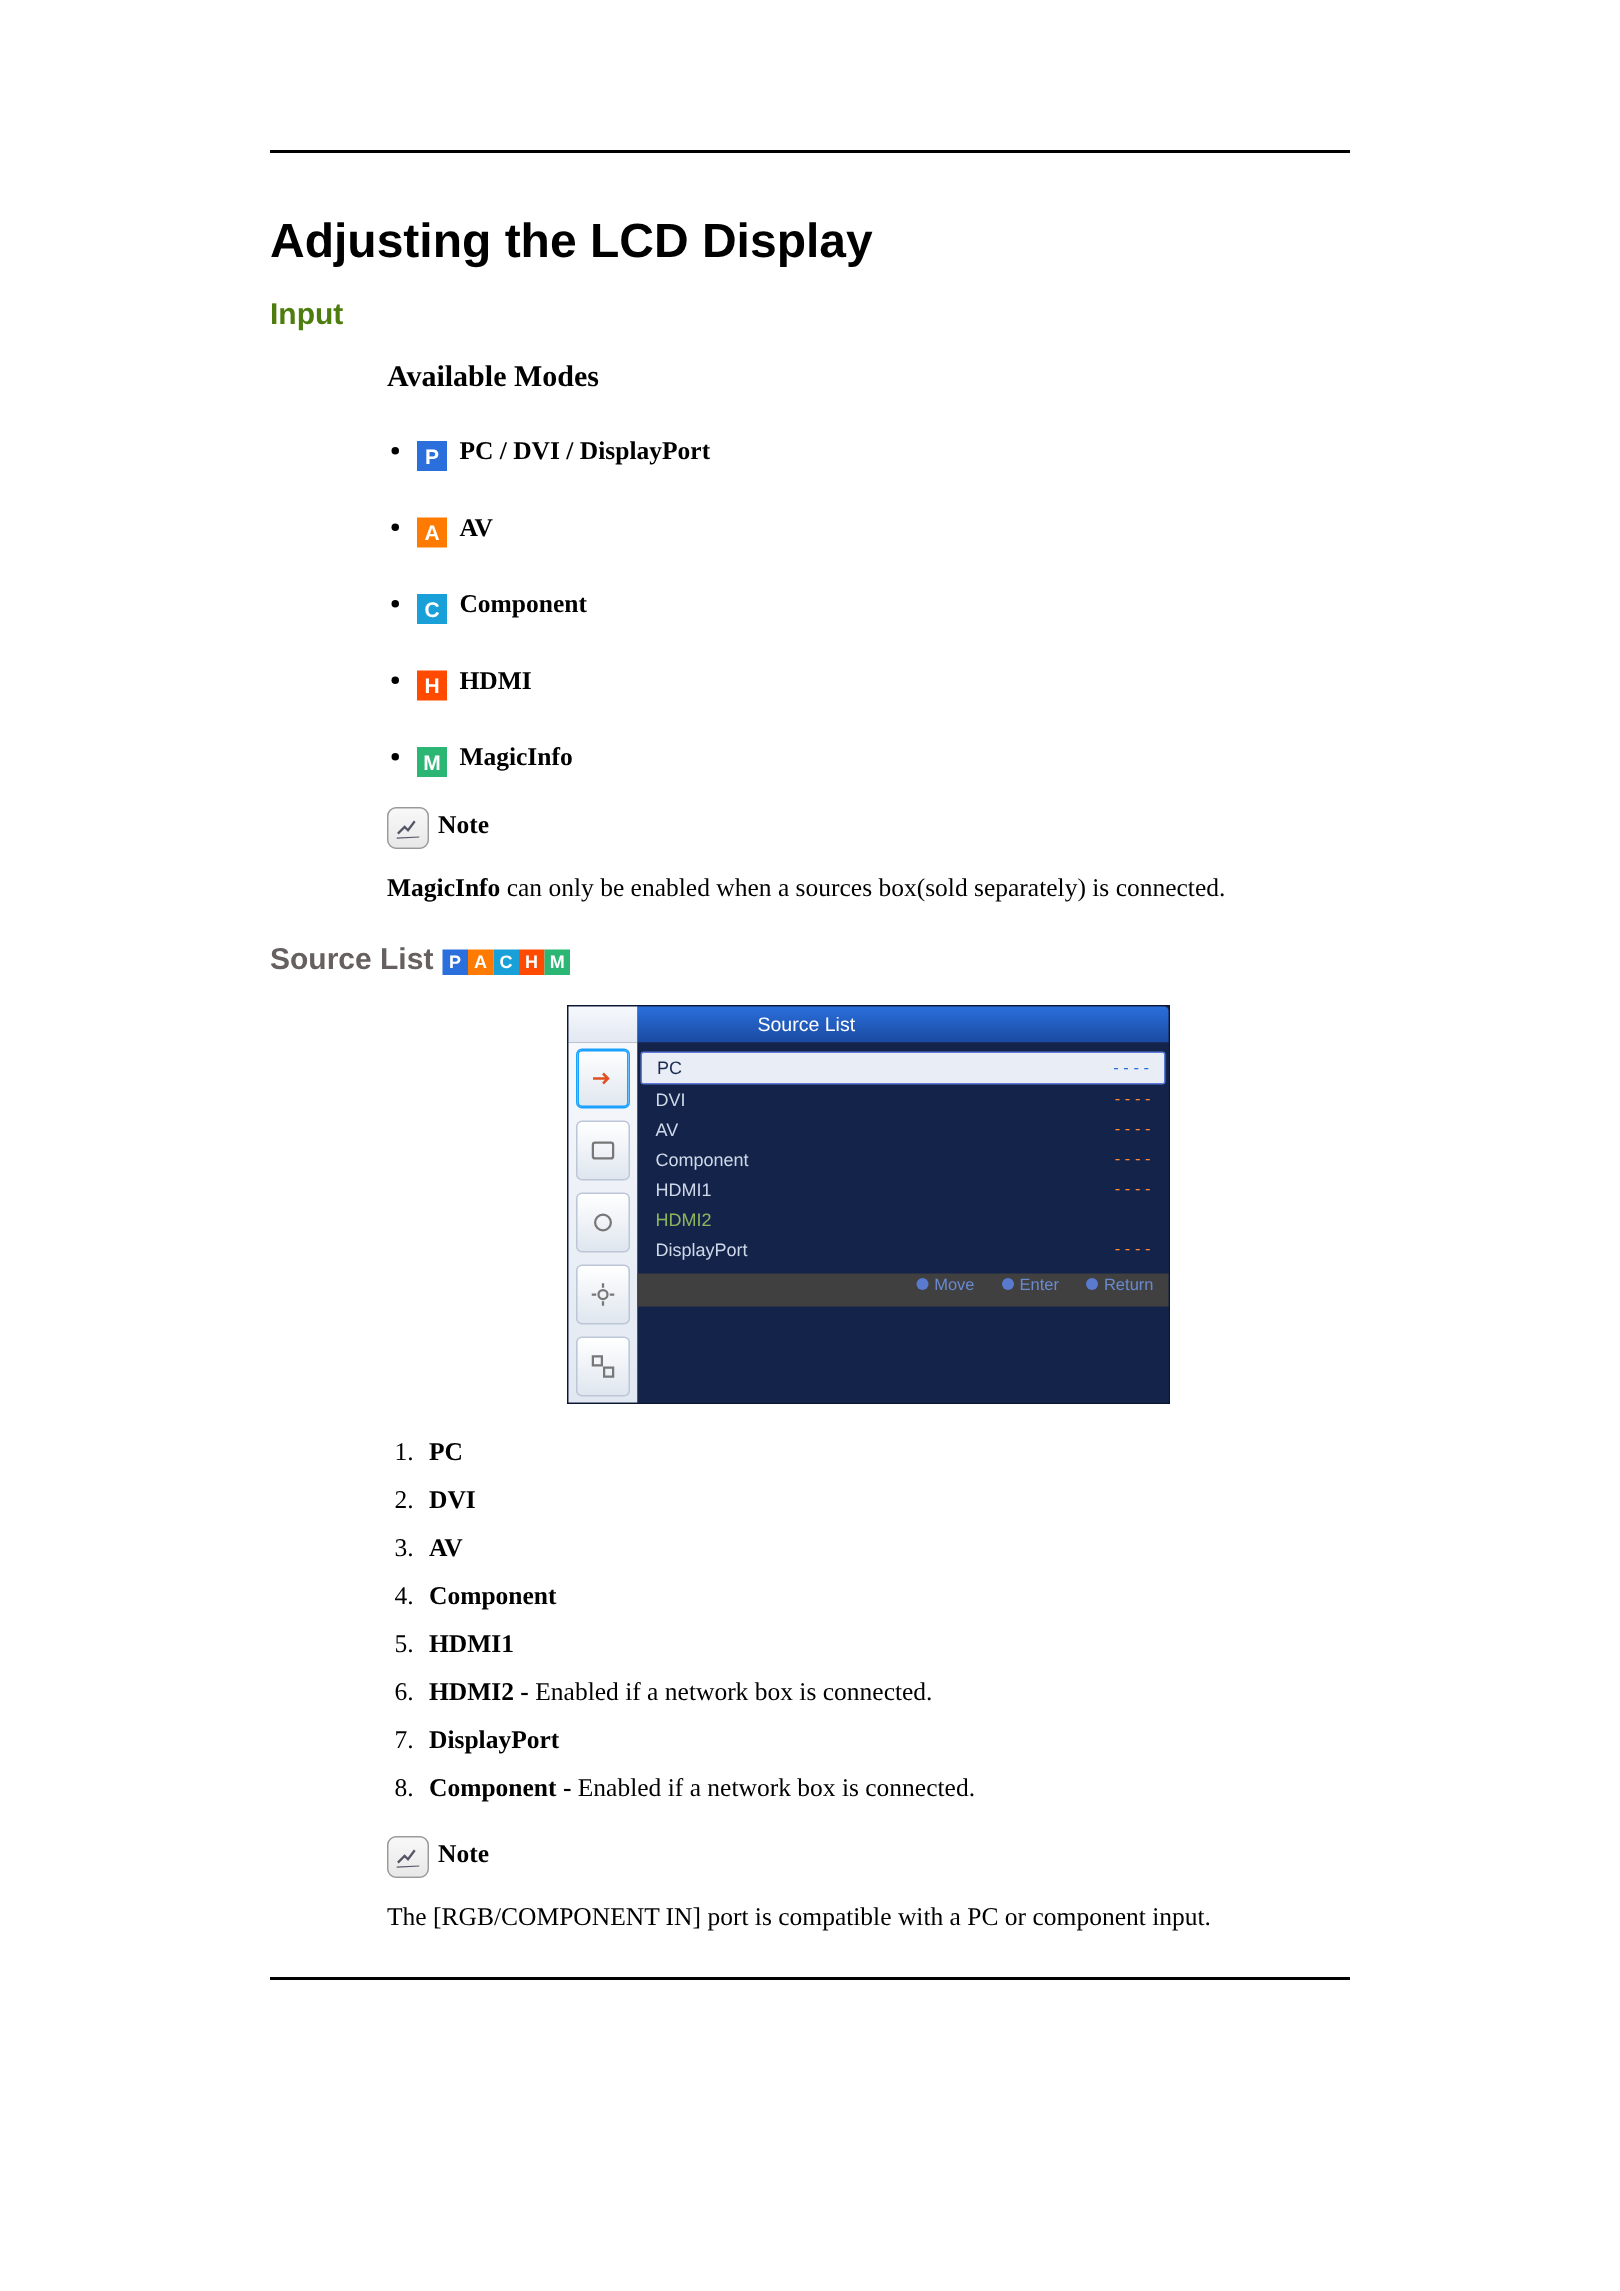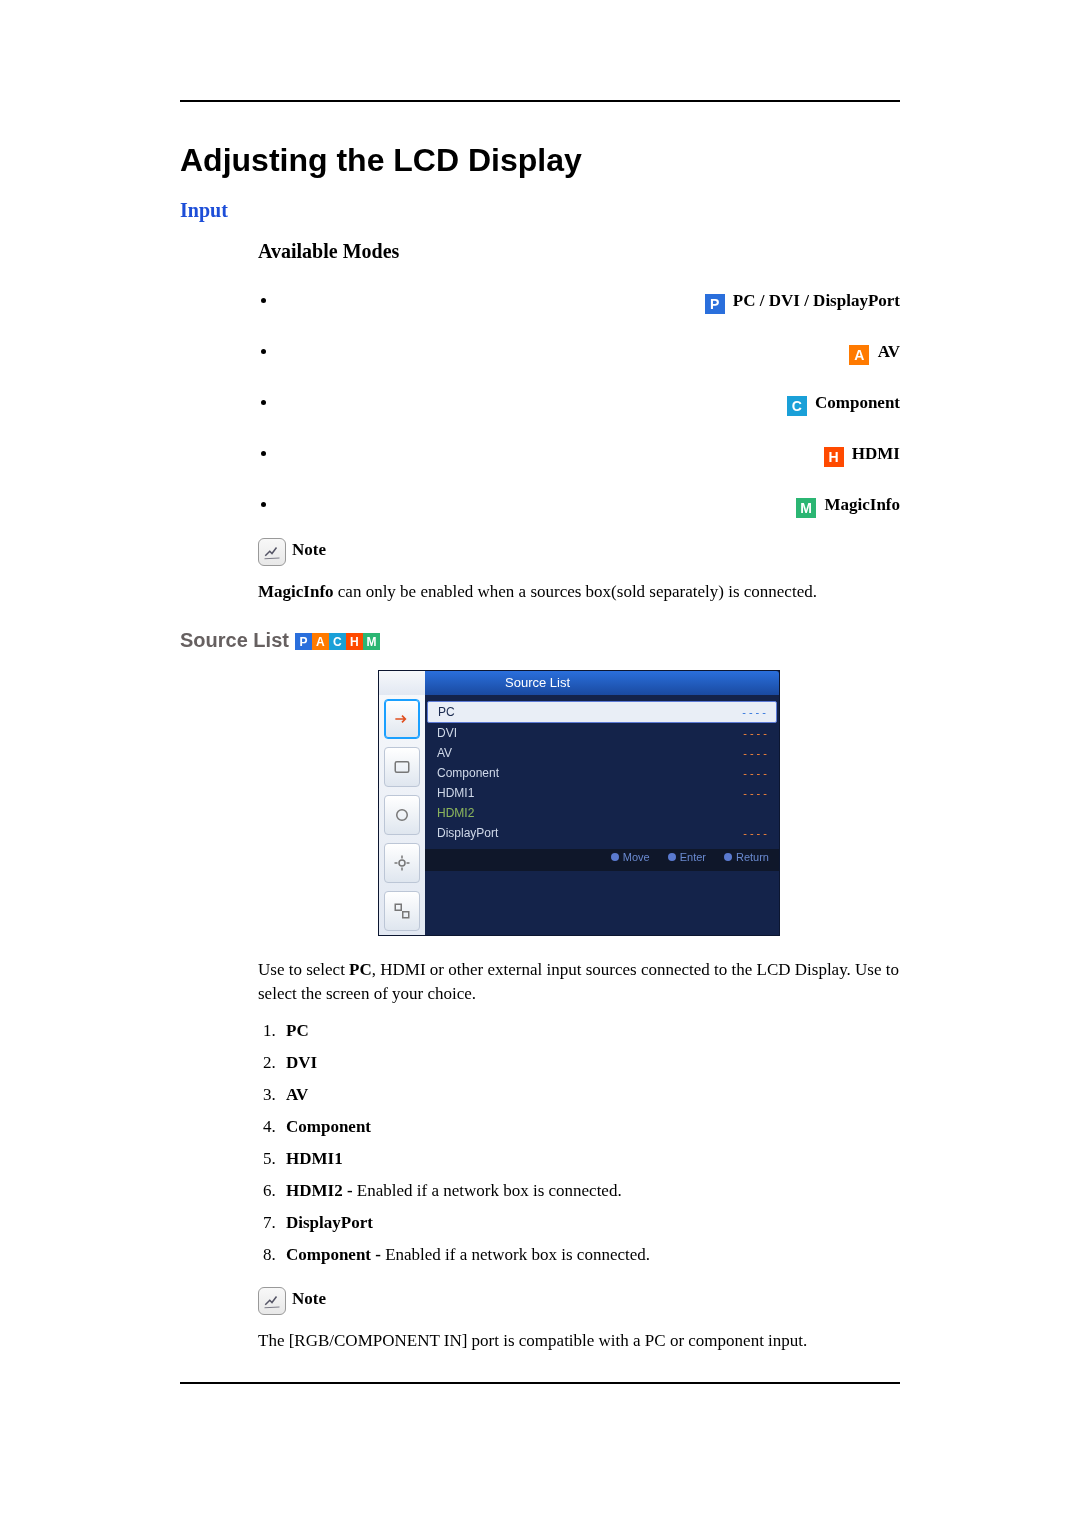--- a/index.html
+++ b/index.html
@@ -21,45 +21,44 @@
     border-top: 2px solid #000;
     margin: 0;
   }
   .title {
     font-family: Arial, Helvetica, sans-serif;
     font-weight: bold;
     font-size: 32px;
     margin: 40px 0 20px 0;
   }
   .h2 {
-    font-family: Liberation Serif, serif;
+    font-family: Liberation Sans, sans-serif;
     font-weight: bold;
     font-size: 20px;
-    color: #1d4ed8;
+    color: #4d7c0f;
     margin: 8px 0 18px 0;
   }
   .content-indent {
     margin-left: 78px;
   }
   .h3 {
     font-family: "Times New Roman", Times, serif;
     font-weight: bold;
     font-size: 20px;
     margin: 0 0 22px 0;
   }
   ul.modes {
     list-style: disc;
     margin: 0 0 20px 0;
     padding-left: 20px;
   }
   ul.modes li {
     margin: 28px 0 14px 0;
     font-size: 17px;
     vertical-align: middle;
-    text-align: right;
   }
   .icon-box {
     display: inline-flex;
     align-items: center;
     justify-content: center;
     width: 20px;
     height: 20px;
     font-family: Arial, Helvetica, sans-serif;
     font-weight: bold;
     font-size: 14px;
@@ -199,21 +198,21 @@
     padding: 0 10px;
     border-radius: 2px;
   }
   .osd-row.selected .osd-status { color: #2a6fdc; }
   .osd-row.disabled { color: #bef264; opacity: .7; }
   .osd-label { flex: 1; }
   .osd-status { color: #ff8a3a; font-size: 11px; }
   .osd-footer {
     display: flex;
     justify-content: flex-end;
-    background: #0f172a;
+    background: #404040;
     height: 18px;
     padding: 2px 10px;
     font-size: 11px;
     color: #6a8ad0;
     gap: 18px;
   }
   .osd-footer span::before {
     content: "";
     display: inline-block;
     width: 8px; height: 8px;
@@ -362,23 +361,20 @@
             <div class="osd-footer">
               <span>Move</span>
               <span>Enter</span>
               <span>Return</span>
             </div>
           </div>
         </div>
       </div>
     </div>
 
-    <div class="para">
-      <span>Use to select </span><span class="bold">PC</span><span>, HDMI or other external input sources connected to the LCD Display. Use to select the screen of your choice.</span>
-    </div>
 
     <ol class="source-items">
       <li><span class="item-name">PC</span><span></span></li>
       <li><span class="item-name">DVI</span><span></span></li>
       <li><span class="item-name">AV</span><span></span></li>
       <li><span class="item-name">Component</span><span></span></li>
       <li><span class="item-name">HDMI1</span><span></span></li>
       <li><span class="item-name">HDMI2 - </span><span>Enabled if a network box is connected.</span></li>
       <li><span class="item-name">DisplayPort</span><span></span></li>
       <li><span class="item-name">Component - </span><span>Enabled if a network box is connected.</span></li>

